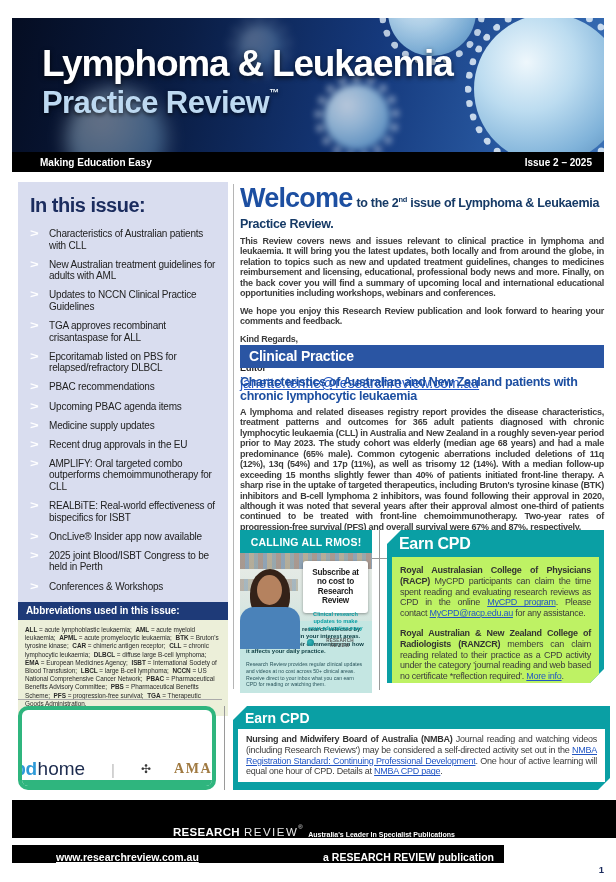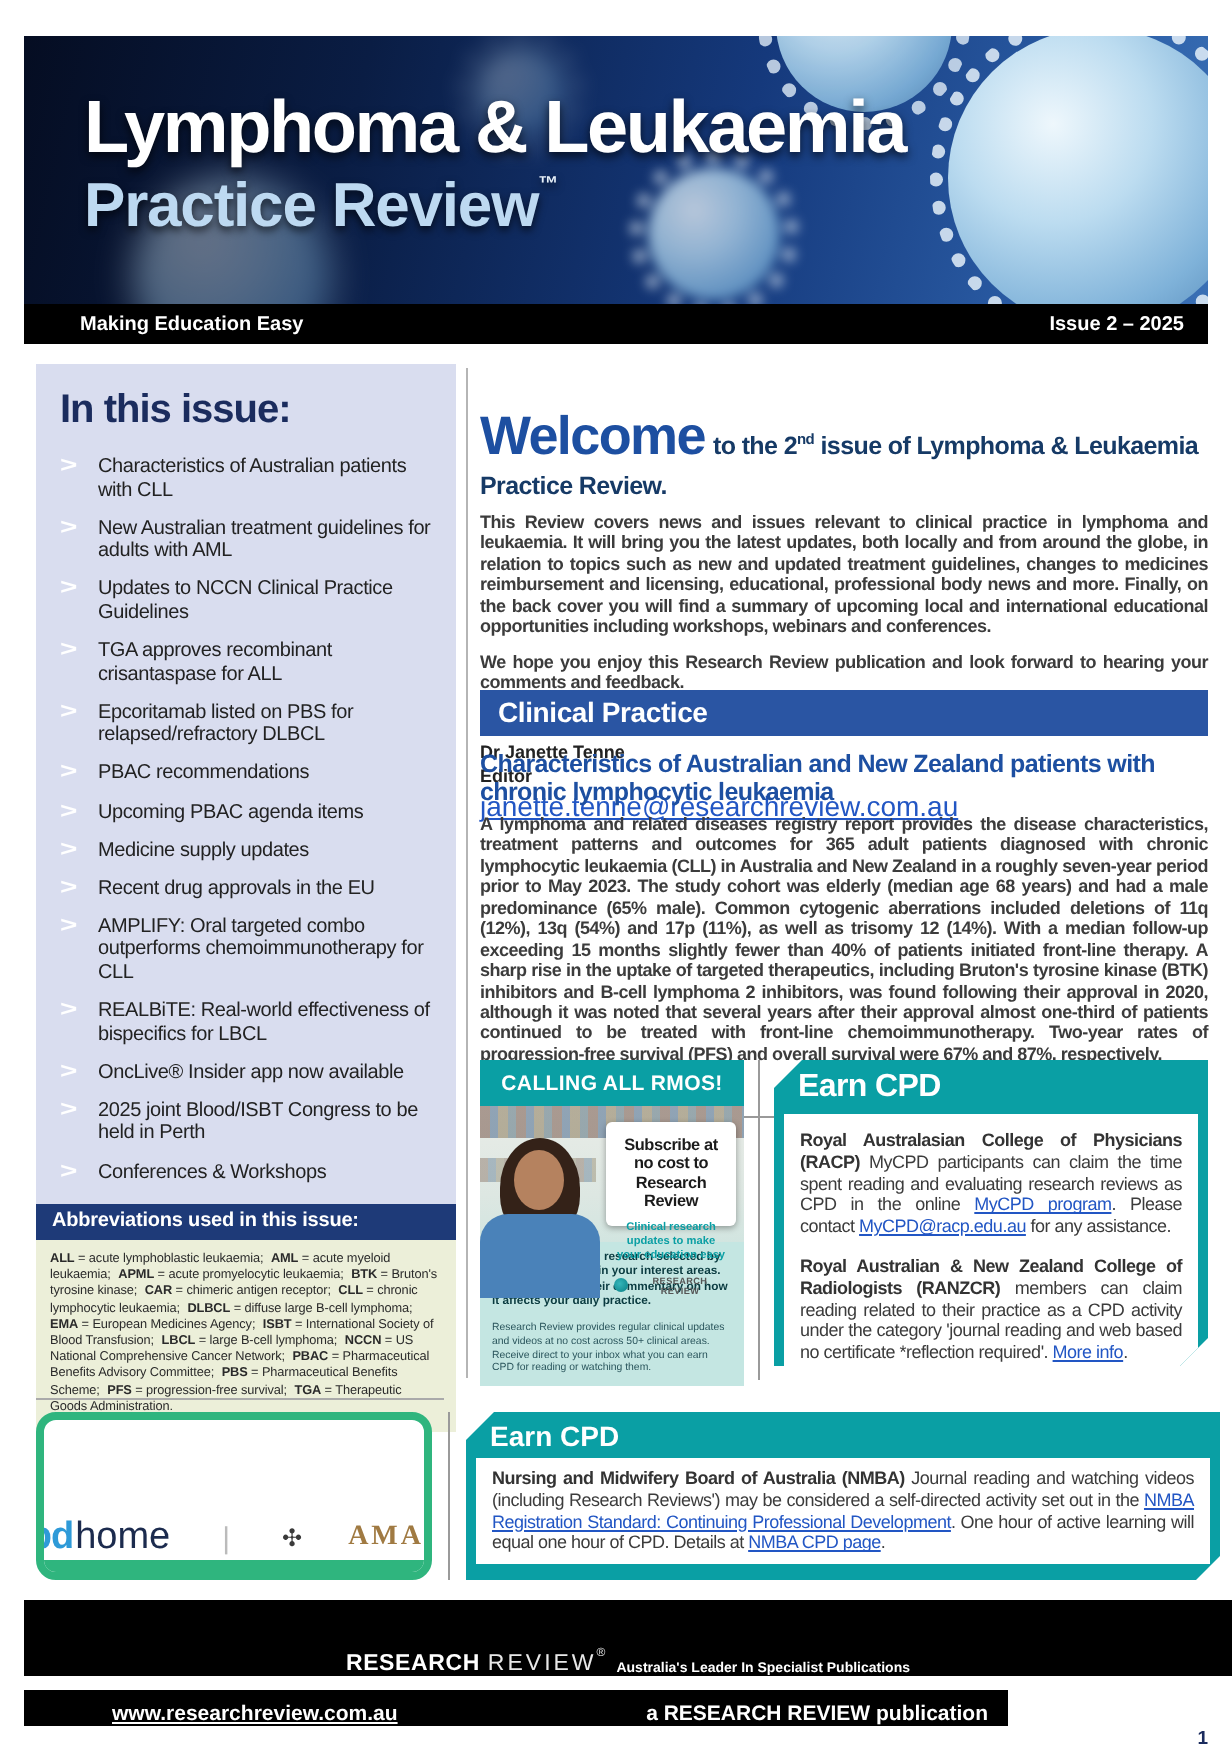--- a/index.html
+++ b/index.html
@@ -42,21 +42,21 @@
     transform:scaleX(1.35); transform-origin:left; }
   .issue-label { font-size:10px; line-height:1.16; color:#222; letter-spacing:-0.2px; }
   .abbr-head { background:#1e3a78; color:#fff; font-weight:700; font-size:10px;
     padding:3px 8px 4px; letter-spacing:-0.1px; }
   .abbr-body { background:#ecefd9; margin:0; padding:6px 7px 8px; font-size:6.4px;
     line-height:1.28; color:#2a2a2a; letter-spacing:-0.05px; }
   .ab { margin-right:2px; }
   .col-div { position:absolute; left:233px; top:184px; width:1px; height:505px; background:#b5b5b5; }
 
   
-  .main-text { position:absolute; left:240px; top:183px; width:364px;margin-top:20px; }
+  .main-text { position:absolute; left:240px; top:183px; width:364px; }
   .welcome-word { font-size:27px; font-weight:700; color:#1d4fa1; letter-spacing:-0.8px; }
   .welcome-rest { font-size:12.5px; font-weight:700; color:#163a66; margin-left:4px; letter-spacing:-0.3px; }
   .welcome-rest sup { font-size:7.5px; }
   .para { font-size:9px; line-height:1.16; letter-spacing:-0.25px; color:#3c3c3c;
     text-align:justify; margin:4px 0 0;font-weight:bold; }
   .mt7 { margin-top:7px; }
   .signoff { margin-top:7px; }
   .editor { font-weight:700; color:#222; margin-top:7px; line-height:1.3; font-size:9px; }
   .email-line { margin-top:1px; font-size:14px; }
 
@@ -96,21 +96,21 @@
     background:radial-gradient(circle at 40% 40%, #35b6ba, #087e84); }
   .logo-text { font-size:4.6px; font-weight:700; color:#555; letter-spacing:.2px; }
   .rmos-caption { background:#c4e6e2; color:#0a3b40; font-weight:700; font-size:5.9px;
     line-height:1.28; padding:5px 6px 3px; }
   .rmos-foot { background:#c4e6e2; color:#2a555c; font-size:5.2px; line-height:1.3;
     padding:2px 6px 5px; flex:1; }
   .vdiv { width:1px; align-self:stretch; background:#9a9a9a; margin:0 7px; height:160px; }
   .cpd-box { flex:1; height:153px; background:#0a9fa4; box-sizing:border-box;
     clip-path:polygon(14px 0,100% 0,100% calc(100% - 14px),calc(100% - 14px) 100%,0 100%,0 14px); }
   .cpd-head { color:#fff; font-weight:700; font-size:16px; padding:5px 0 4px 12px; letter-spacing:-0.3px; }
-  .cpd-inner { background:#ffffff; margin:0 5px 5px; padding:8px 8px 4px; box-sizing:border-box;
+  .cpd-inner { background:#bef264; margin:0 5px 5px; padding:8px 8px 4px; box-sizing:border-box;
     height:148px; clip-path:polygon(0 0,100% 0,100% calc(100% - 12px),calc(100% - 12px) 100%,0 100%); }
   .cpd-para { font-size:9px; line-height:1.2; letter-spacing:-0.25px; color:#3c3c3c;
     text-align:justify; margin:0 0 9px; }
   .lead { font-weight:700; color:#333; }
 
   
   .bottom-row { position:absolute; left:18px; top:699px; width:592px; }
   .bottom-rule { border:none; border-top:1px solid #aaa; width:204px; margin:0 0 6px; }
   .bottom-flex { display:flex; align-items:flex-start; }
   .cpdhome { flex:0 0 198px; width:198px; height:84px; border:4px solid #2fb57e; border-radius:10px;
@@ -219,21 +219,21 @@
             <span class="issue-label">Recent drug approvals in the EU</span>
           </div>
 
           <div class="issue-item">
             <span class="chev">&gt;</span>
             <span class="issue-label">AMPLIFY: Oral targeted combo outperforms chemoimmunotherapy for CLL</span>
           </div>
 
           <div class="issue-item">
             <span class="chev">&gt;</span>
-            <span class="issue-label">REALBiTE: Real-world effectiveness of bispecifics for LBCL</span>
+            <span class="issue-label">REALBiTE: Real-world effectiveness of bispecifics for ISBT</span>
           </div>
 
           <div class="issue-item">
             <span class="chev">&gt;</span>
             <span class="issue-label">OncLive® Insider app now available</span>
           </div>
 
           <div class="issue-item">
             <span class="chev">&gt;</span>
             <span class="issue-label">2025 joint Blood/ISBT Congress to be held in Perth</span>

